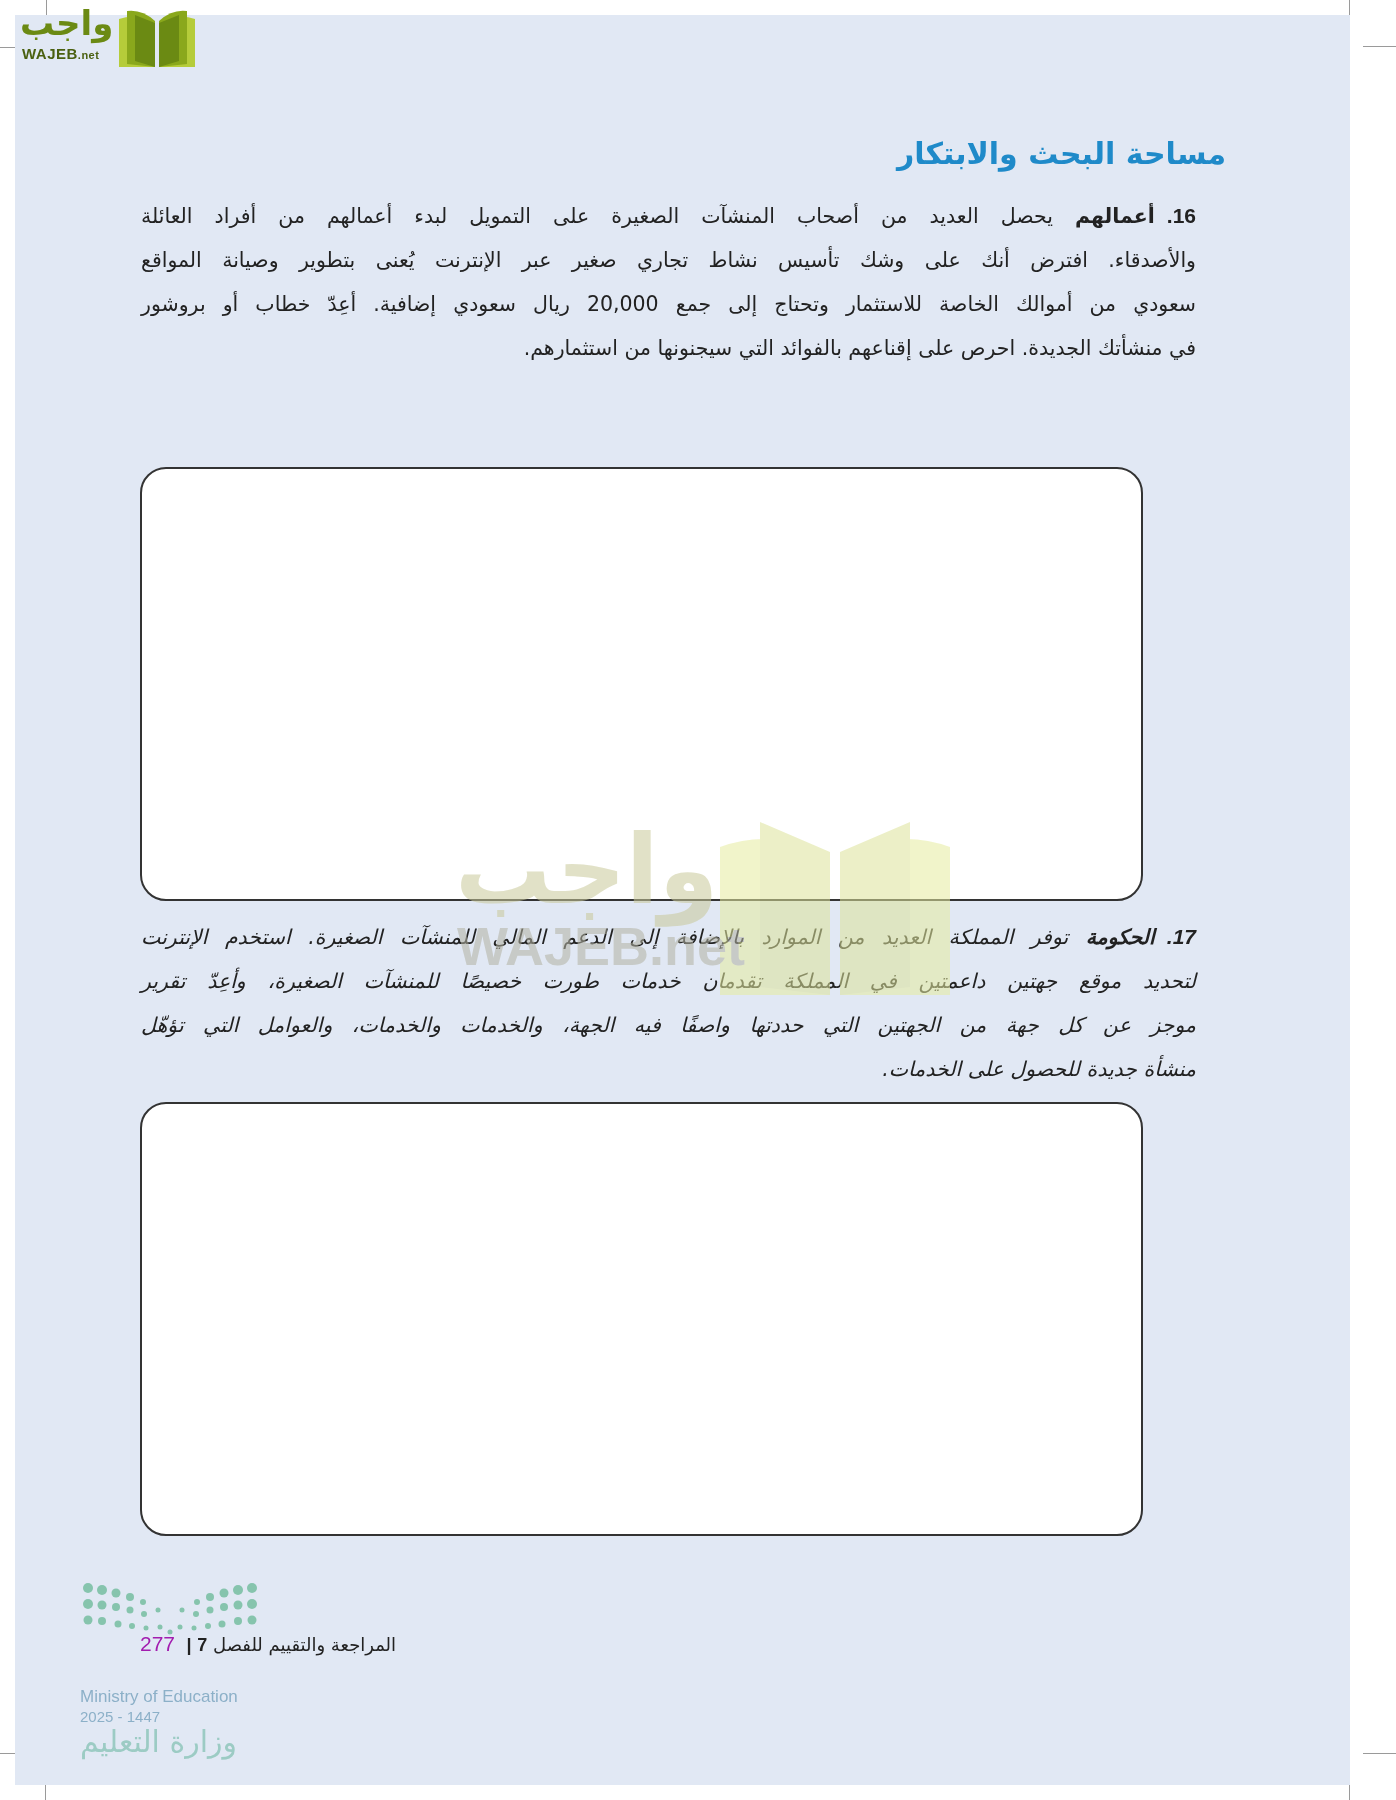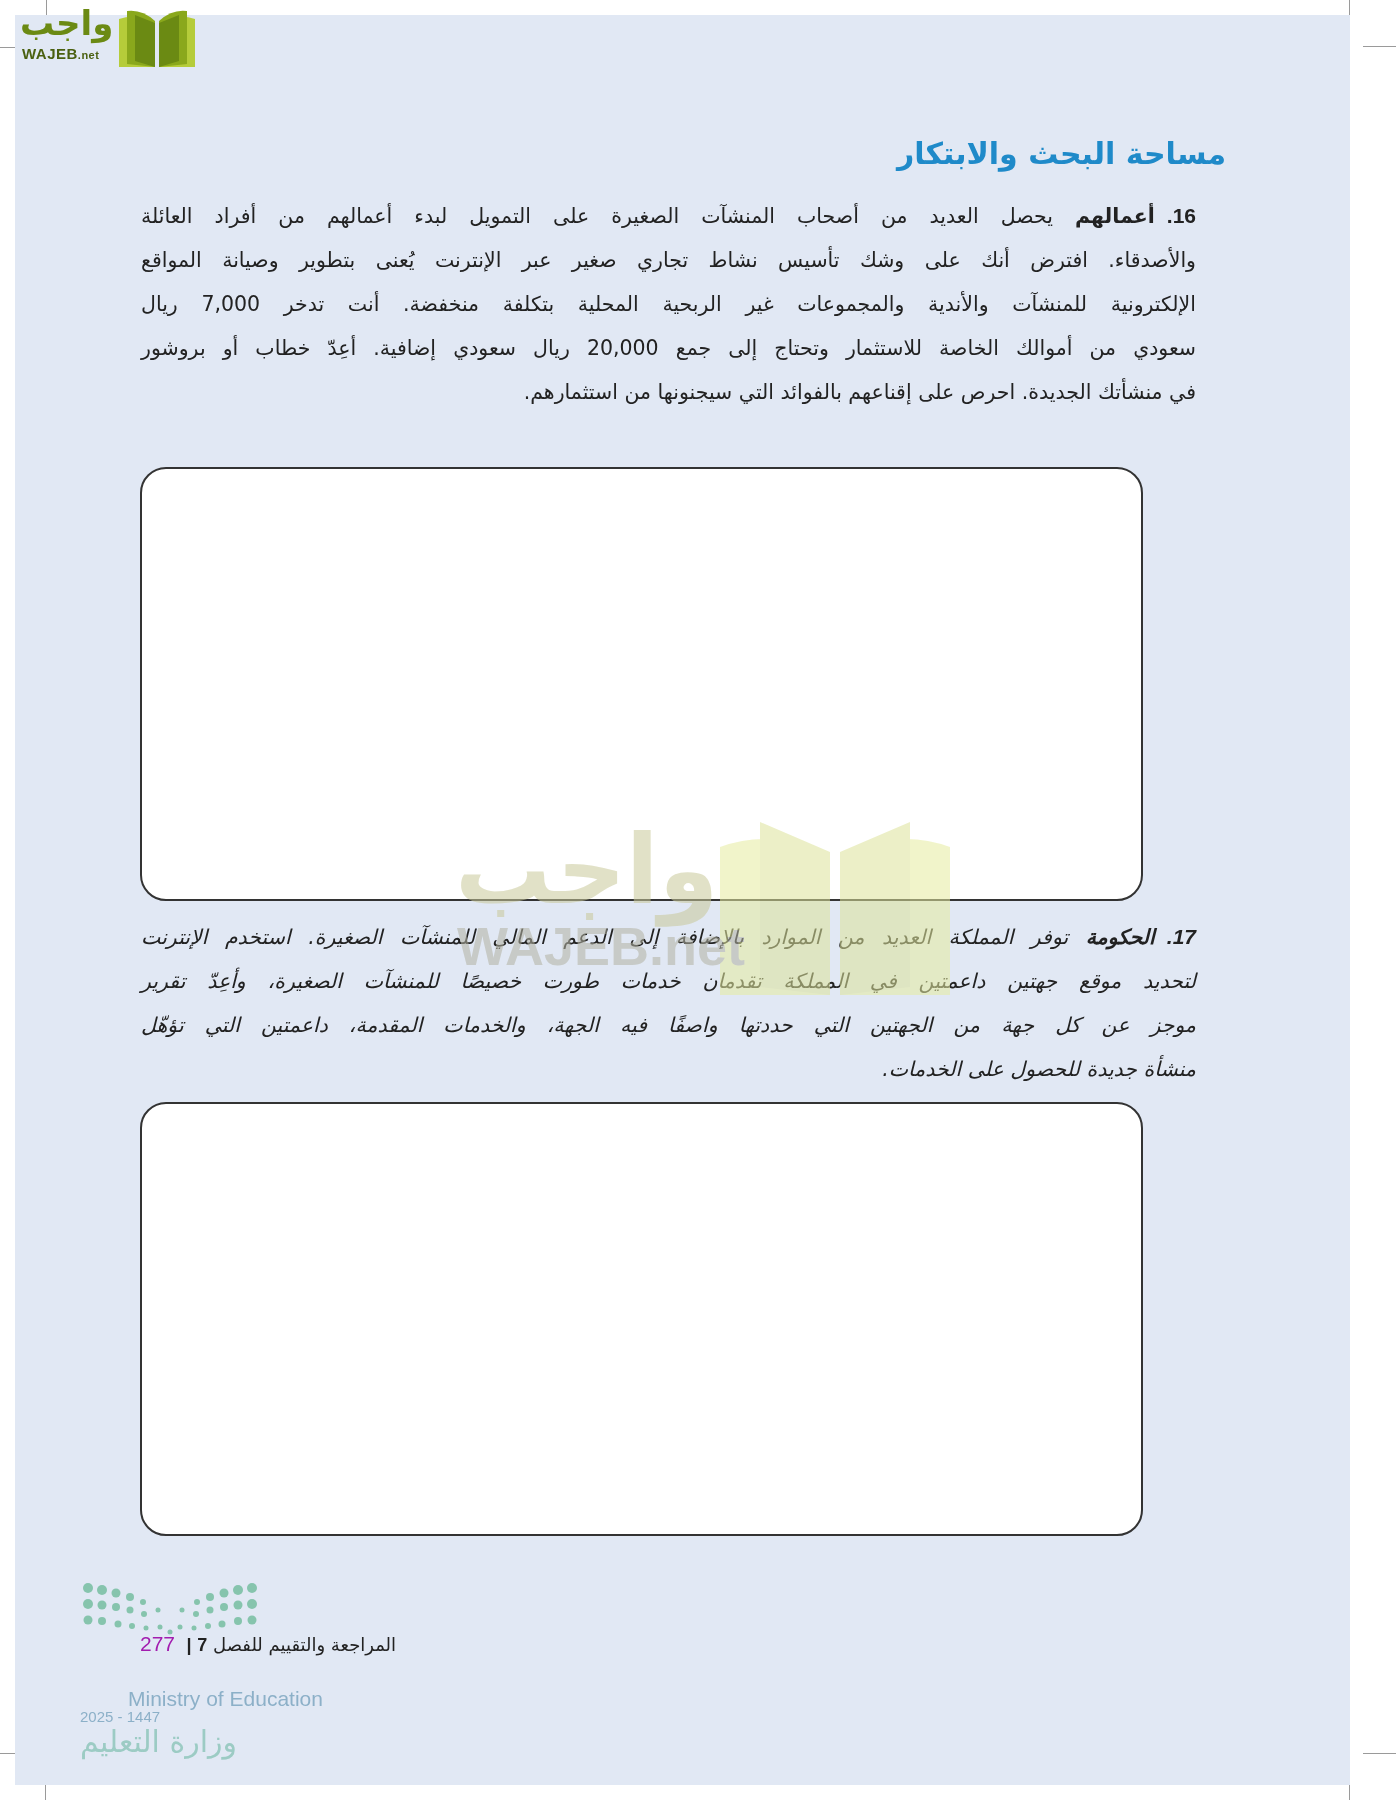--- a/index.html
+++ b/index.html
@@ -24,21 +24,21 @@
   .box2 { top:1102px; height:434px; }
   .watermark { position:absolute; left:455px; top:815px; width:500px; height:180px; pointer-events:none; opacity:0.55; }
   .wm-ar { position:absolute; left:0; top:0; font-size:96px; font-weight:bold; color:#c9c99a; direction:rtl; line-height:110px; }
   .wm-en { position:absolute; left:2px; top:100px; font-size:54px; font-weight:bold; color:#b3b3a3; font-family:"Liberation Sans", sans-serif; }
   .wm-book { position:absolute; left:265px; top:2px; width:230px; height:178px; }
   .footer-logo { position:absolute; left:80px; top:1580px; width:180px; height:70px; }
   .footer-text { position:absolute; left:140px; top:1632px; font-size:18px; color:#222; direction:rtl; white-space:nowrap; }
   .footer-text .pg { color:#a21caf; font-family:Liberation Sans, sans-serif; font-size:21px; }
   .footer-text .ch { font-weight:bold; font-family:"Liberation Sans", sans-serif; }
   .moe-ar { position:absolute; left:80px; top:1724px; font-size:30px; color:#7fc0b0; direction:rtl; opacity:0.7; }
-  .moe-en { position:absolute; left:80px; top:1687px; font-size:21px; color:#8cb0c8; font-family:"Liberation Sans", sans-serif;margin-left:48px; }
+  .moe-en { position:absolute; left:80px; top:1687px; font-size:17px; color:#8cb0c8; font-family:"Liberation Sans", sans-serif; }
   .moe-year { position:absolute; left:80px; top:1708px; font-size:15px; color:#8cb0c8; font-family:"Liberation Sans", sans-serif; }
 </style>
 </head>
 <body>
 
 <div class="crop" style="left:46px;top:0;width:1px;height:40px;"></div>
 <div class="crop" style="left:0;top:47px;width:40px;height:1px;"></div>
 <div class="crop" style="left:1349px;top:0;width:1px;height:34px;"></div>
 <div class="crop" style="left:1363px;top:46px;width:33px;height:1px;"></div>
 <div class="crop" style="left:0;top:1753px;width:33px;height:1px;"></div>
@@ -59,31 +59,30 @@
     <path d="M18 6 L18 52 L38 58 L38 14Z" fill="#6b8a13"></path>
     <path d="M62 6 L62 52 L42 58 L42 14Z" fill="#6b8a13"></path>
   </svg>
 </div>
 
 <div class="heading">مساحة البحث والابتكار</div>
 
 <div class="question q16">
   <span class="qline"><span class="qnum">16.</span><span class="qkey">أعمالهم</span> <span>يحصل العديد من أصحاب المنشآت الصغيرة على التمويل لبدء أعمالهم من أفراد العائلة</span></span>
   <span class="qline">والأصدقاء. افترض أنك على وشك تأسيس نشاط تجاري صغير عبر الإنترنت يُعنى بتطوير وصيانة المواقع</span>
-  <span class="qline">الإلكترونية للمنشآت والأندية والمجموعات غير الربحية المحلية بتكلفة منخفضة. أنت تدخر 7,000 ريال</span>
   <span class="qline">سعودي من أموالك الخاصة للاستثمار وتحتاج إلى جمع 20,000 ريال سعودي إضافية. أعِدّ خطاب أو بروشور</span>
   <span class="qline last">في منشأتك الجديدة. احرص على إقناعهم بالفوائد التي سيجنونها من استثمارهم.</span>
 </div>
 
 <div class="answer-box box1"></div>
 
 <div class="question q17">
   <span class="qline"><span class="qnum">17.</span><span class="qkey">الحكومة</span> <span>توفر المملكة العديد من الموارد بالإضافة إلى الدعم المالي للمنشآت الصغيرة. استخدم الإنترنت</span></span>
   <span class="qline">لتحديد موقع جهتين داعمتين في المملكة تقدمان خدمات طورت خصيصًا للمنشآت الصغيرة، وأعِدّ تقرير</span>
-  <span class="qline">موجز عن كل جهة من الجهتين التي حددتها واصفًا فيه الجهة، والخدمات المقدمة، داعمتين التي تؤهّل</span>
+  <span class="qline">موجز عن كل جهة من الجهتين التي حددتها واصفًا فيه الجهة، والخدمات والخدمات، والعوامل التي تؤهّل</span>
   <span class="qline last">منشأة جديدة للحصول على الخدمات.</span>
 </div>
 
 <div class="answer-box box2"></div>
 
 <div class="watermark">
   <svg class="wm-book" viewBox="0 0 230 178">
     <path d="M0 30 L0 178 L110 178 L110 40 Q55 10 0 30Z" fill="#e6eca0"></path>
     <path d="M230 30 L230 178 L120 178 L120 40 Q175 10 230 30Z" fill="#e6eca0"></path>
     <path d="M40 5 L40 170 L110 178 L110 35Z" fill="#dde39a"></path>

